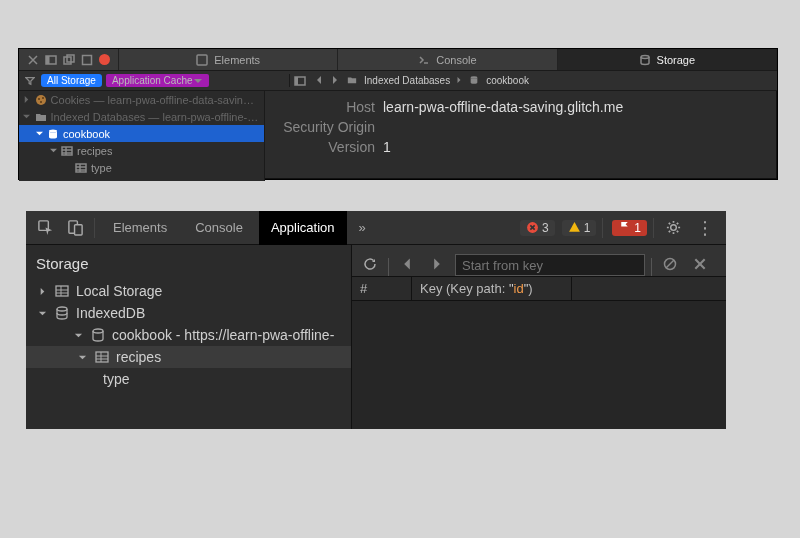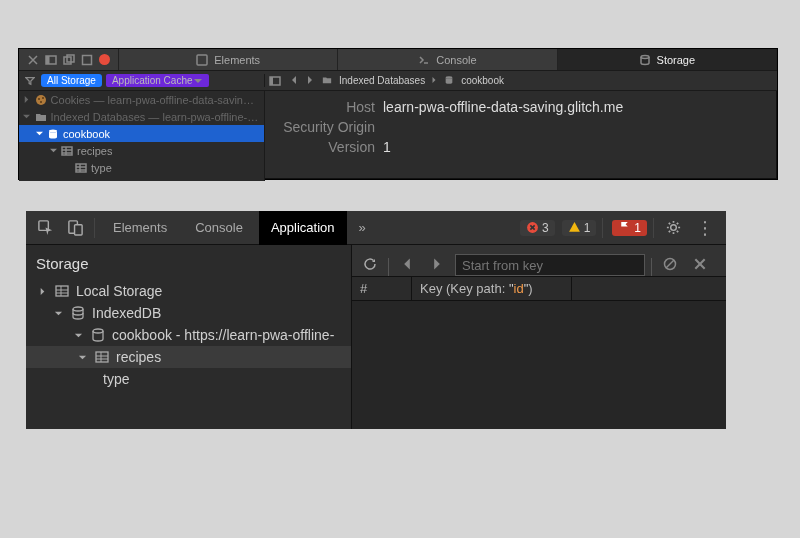--- a/index.html
+++ b/index.html
@@ -54,21 +54,21 @@
 
   .p1-filterbar {
     display: flex;
     align-items: center;
     height: 20px;
     background: #2f2f2f;
     border-bottom: 1px solid #1a1a1a;
     font-size: 10px;
   }
   .p1-side-filters {
-    width: 246px;
+    width: 271px;
     display: flex;
     align-items: center;
     gap: 4px;
     padding: 0 4px;
     border-right: 1px solid #1a1a1a;
   }
   .p1-filters-right {
     flex: 1;
     display: flex;
     align-items: center;
@@ -76,21 +76,21 @@
     padding: 0 4px;
   }
   .pill {
     background: #1e78ff;
     color: #fff;
     border-radius: 3px;
     padding: 1px 6px;
     font-size: 10px;
   }
   .flatbtn {
-    background: #6d28d9;
+    background: #a21caf;
     color: #bbb;
     padding: 1px 6px;
     border-radius: 2px;
     display: flex;
     align-items: center;
     gap: 0;
     font-size: 10px;
   }
   .flatbtn svg { width:10px; height:10px; }
 
@@ -508,21 +508,21 @@
             </svg>
           </span>
         <svg class="gly" viewBox="0 0 16 16">
             <rect x="2" y="3" width="12" height="10" fill="none" stroke="#aaa" stroke-width="1.3"></rect>
             <path stroke="#aaa" d="M2 7 H14 M2 10 H14 M7 3 V13"></path>
           </svg>
         <span class="txt">Local Storage</span>
       </div>
 
 
-      <div class="p2-trow" style="padding-left:26px">
+      <div class="p2-trow" style="padding-left:10px">
         <span class="tri">
             <svg viewBox="0 0 10 10" width="9" height="9">
               <path fill="#aaa" d="M1 3 L9 3 L5 7 Z"></path>
             </svg>
           </span>
         <svg class="gly" viewBox="0 0 16 16">
             <ellipse cx="8" cy="4" rx="5" ry="2" fill="none" stroke="#aaa" stroke-width="1.3"></ellipse>
             <path fill="none" stroke="#aaa" stroke-width="1.3" d="M3 4 V12 A5 2 0 0 0 13 12 V4"></path>
             <path fill="none" stroke="#aaa" stroke-width="1.3" d="M3 8 A5 2 0 0 0 13 8"></path>
           </svg>

